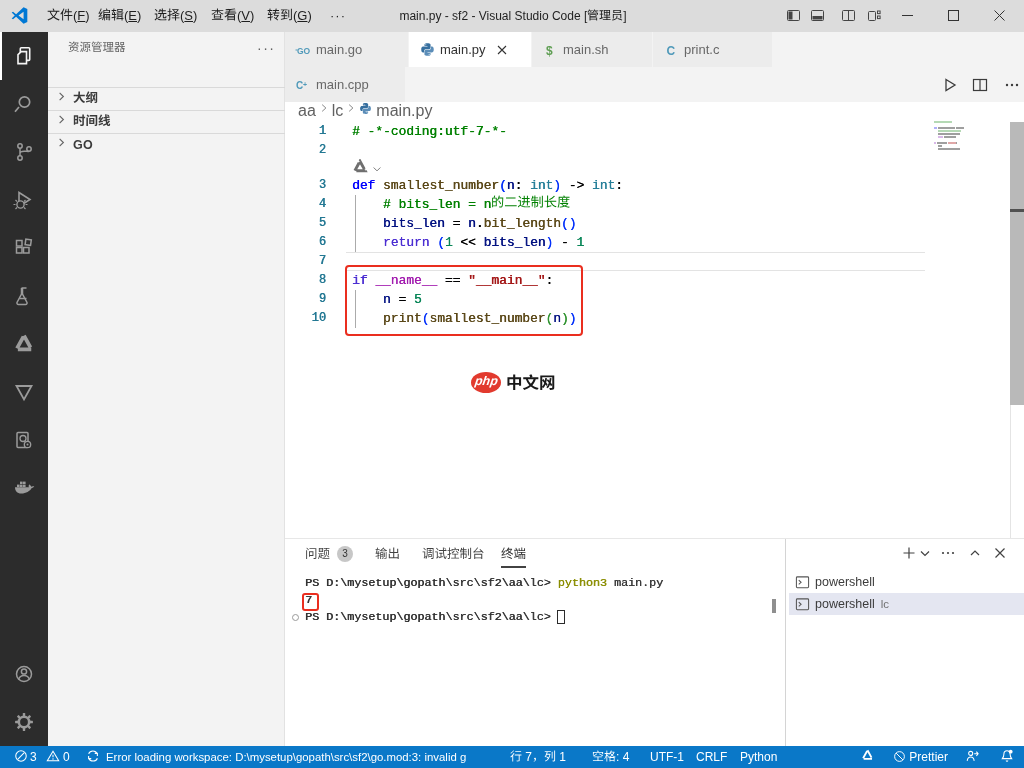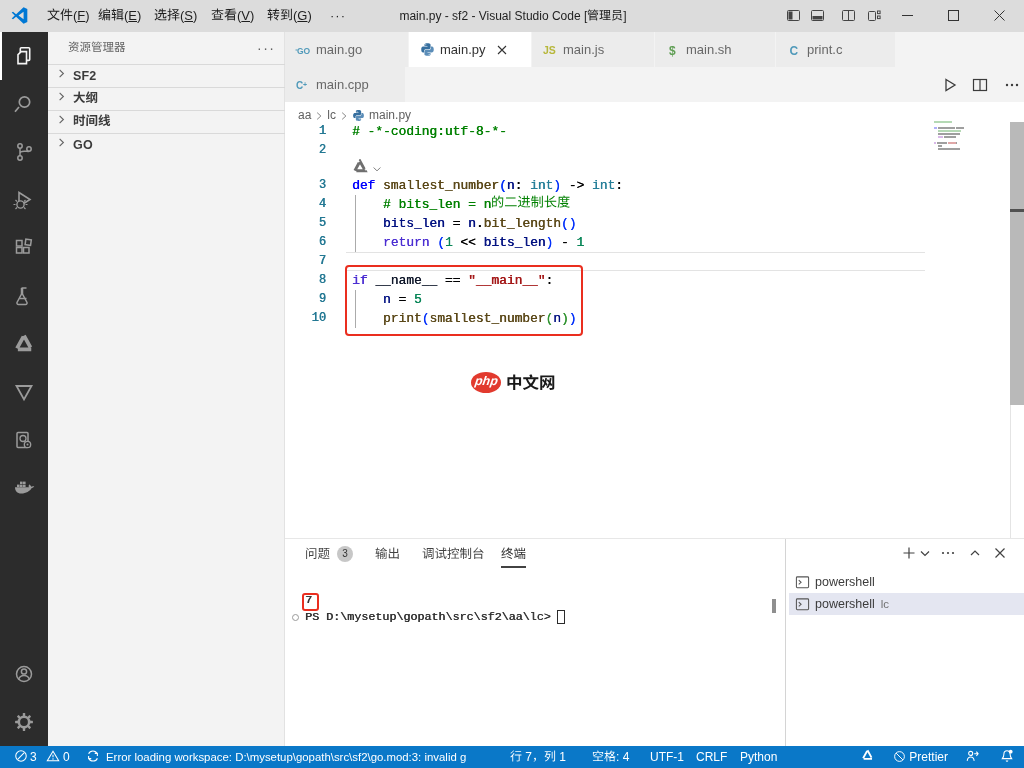--- a/index.html
+++ b/index.html
@@ -17,21 +17,21 @@
 .sect{position:absolute;left:0;width:237px;height:22px;display:flex;align-items:center;border-top:1px solid #d9d9d9;}
 .sect .chev{margin-left:6px;margin-right:4px;}
 .sect .lbl{font-size:12.5px;font-weight:bold;color:#3b3b3b;letter-spacing:.2px;}
 
 #tabs1,#tabs2{left:285px;width:739px;height:35px;background:#f3f3f3;display:flex;}
 #tabs1{top:32px;}#tabs2{top:67px;}
 .tab{height:35px;display:flex;align-items:center;padding:0 10px;background:#ececec;border-right:1px solid #f3f3f3;font-size:13px;color:#686868;white-space:nowrap;}
 .tab .ticon{width:16px;height:16px;margin-right:5px;display:flex;align-items:center;justify-content:center;flex:none;}
 .tab.active{background:#fff;color:#333;}
 
-#crumb{left:285px;top:102px;width:739px;height:20px;background:#fff;font-size:12px;color:#616161;display:flex;align-items:flex-end;}
+#crumb{left:285px;top:102px;width:739px;height:20px;background:#fff;font-size:16px;color:#616161;display:flex;align-items:flex-start;}
 
 #code{left:285px;top:122px;width:739px;height:416px;background:#fff;}
 .cl{position:absolute;left:0;width:739px;height:19px;line-height:19px;font-size:12.9px;font-family:"Liberation Mono",monospace;letter-spacing:0px;white-space:pre;text-shadow:0.4px 0 0 currentcolor;}
 .lnum{position:absolute;left:0;width:41px;text-align:right;color:#237893;font-size:12px;letter-spacing:0;}
 .ltext{position:absolute;left:67px;top:0;}
 
 #panel{left:285px;top:538px;width:739px;height:208px;background:#fff;border-top:1px solid #e7e7e7;}
 .ptab{position:absolute;top:0;height:30px;line-height:30px;font-size:12.5px;color:#424242;}
 .term{position:absolute;font-family:"Liberation Mono",monospace;font-size:11.8px;letter-spacing:-0.06px;color:#333;white-space:pre;height:17px;line-height:17px;text-shadow:0.4px 0 0 currentcolor;}
 
@@ -215,26 +215,20 @@
           <g fill="#616161" transform="translate(0,10.12) scale(0.011500,-0.011500)">
             <path transform="translate(0,0)" d="M85 752C158 725 249 678 294 643L334 701C287 736 195 779 123 804ZM49 495 71 426C151 453 254 486 351 519L339 585C231 550 123 516 49 495ZM182 372V93H256V302H752V100H830V372ZM473 273C444 107 367 19 50 -20C62 -36 78 -64 83 -82C421 -34 513 73 547 273ZM516 75C641 34 807 -32 891 -76L935 -14C848 30 681 92 557 130ZM484 836C458 766 407 682 325 621C342 612 366 590 378 574C421 609 455 648 484 689H602C571 584 505 492 326 444C340 432 359 407 366 390C504 431 584 497 632 578C695 493 792 428 904 397C914 416 934 442 949 456C825 483 716 550 661 636C667 653 673 671 678 689H827C812 656 795 623 781 600L846 581C871 620 901 681 927 736L872 751L860 747H519C534 773 546 800 556 826Z"></path>
             <path transform="translate(1000,0)" d="M537 407H843V319H537ZM537 549H843V463H537ZM505 205C475 138 431 68 385 19C402 9 431 -9 445 -20C489 32 539 113 572 186ZM788 188C828 124 876 40 898 -10L967 21C943 69 893 152 853 213ZM87 777C142 742 217 693 254 662L299 722C260 751 185 797 131 829ZM38 507C94 476 169 428 207 400L251 460C212 488 136 531 81 560ZM59 -24 126 -66C174 28 230 152 271 258L211 300C166 186 103 54 59 -24ZM338 791V517C338 352 327 125 214 -36C231 -44 263 -63 276 -76C395 92 411 342 411 517V723H951V791ZM650 709C644 680 632 639 621 607H469V261H649V0C649 -11 645 -15 633 -16C620 -16 576 -16 529 -15C538 -34 547 -61 550 -79C616 -80 660 -80 687 -69C714 -58 721 -39 721 -2V261H913V607H694C707 633 720 663 733 692Z"></path>
             <path transform="translate(2000,0)" d="M211 438V-81H287V-47H771V-79H845V168H287V237H792V438ZM771 12H287V109H771ZM440 623C451 603 462 580 471 559H101V394H174V500H839V394H915V559H548C539 584 522 614 507 637ZM287 380H719V294H287ZM167 844C142 757 98 672 43 616C62 607 93 590 108 580C137 613 164 656 189 703H258C280 666 302 621 311 592L375 614C367 638 350 672 331 703H484V758H214C224 782 233 806 240 830ZM590 842C572 769 537 699 492 651C510 642 541 626 554 616C575 640 595 669 612 702H683C713 665 742 618 755 589L816 616C805 640 784 672 761 702H940V758H638C648 781 656 805 663 829Z"></path>
             <path transform="translate(3000,0)" d="M476 540H629V411H476ZM694 540H847V411H694ZM476 728H629V601H476ZM694 728H847V601H694ZM318 22V-47H967V22H700V160H933V228H700V346H919V794H407V346H623V228H395V160H623V22ZM35 100 54 24C142 53 257 92 365 128L352 201L242 164V413H343V483H242V702H358V772H46V702H170V483H56V413H170V141C119 125 73 111 35 100Z"></path>
             <path transform="translate(4000,0)" d="M196 730H366V589H196ZM622 730H802V589H622ZM614 484C656 468 706 443 740 420H452C475 452 495 485 511 518L437 532V795H128V524H431C415 489 392 454 364 420H52V353H298C230 293 141 239 30 198C45 184 64 158 72 141L128 165V-80H198V-51H365V-74H437V229H246C305 267 355 309 396 353H582C624 307 679 264 739 229H555V-80H624V-51H802V-74H875V164L924 148C934 166 955 194 972 208C863 234 751 288 675 353H949V420H774L801 449C768 475 704 506 653 524ZM553 795V524H875V795ZM198 15V163H365V15ZM624 15V163H802V15Z"></path>
           </g>
         </svg>
       </div>
 <div class="abs" style="left:209px;top:0;height:32px;display:flex;align-items:center;font-size:14px;color:#616161;letter-spacing:1.5px;">···</div>
-<div class="sect" style="top:32px;">
-        <span class="chev"><svg width="15" height="15" viewBox="0 0 16 16">
-            <path d="M6 4.2 l4 3.8 L6 11.8" fill="none" stroke="#646464" stroke-width="1.2"></path>
-          </svg></span>
-        <span class="lbl">SF2</span>
-      </div>
 <div class="sect" style="top:55px;">
         <span class="chev"><svg width="15" height="15" viewBox="0 0 16 16">
             <path d="M6 4.2 l4 3.8 L6 11.8" fill="none" stroke="#646464" stroke-width="1.2"></path>
           </svg></span>
         <span class="lbl"><span style="position:relative;top:-1px;display:inline-block;vertical-align:middle"><svg width="25.0" height="14.4" style="overflow:visible;display:block">
               <g fill="#3b3b3b" transform="translate(0,11.00) scale(0.012500,-0.012500)">
                 <path transform="translate(0,0)" d="M432 849C431 767 432 674 422 580H56V456H402C362 283 267 118 37 15C72 -11 108 -54 127 -86C340 16 448 172 503 340C581 145 697 -2 879 -86C898 -52 938 1 968 27C780 103 659 261 592 456H946V580H551C561 674 562 766 563 849Z"></path>
                 <path transform="translate(1000,0)" d="M32 68 53 -46C147 -21 268 9 382 39L372 139C247 111 117 84 32 68ZM58 413C73 421 98 428 186 438C154 389 125 352 110 336C79 300 58 277 32 271C45 241 64 187 69 165C95 179 136 191 379 238C377 262 379 307 382 338L222 311C287 391 349 484 399 576V-87H510V84C534 70 564 51 578 39C611 94 644 161 674 235C696 180 714 128 727 85L815 136C795 202 762 283 723 368C753 458 779 553 801 647L705 665C692 608 678 550 661 494C638 540 613 586 589 628L510 585V696H824V45C824 31 819 26 805 26C791 26 748 25 706 28C721 0 736 -47 741 -76C810 -76 857 -74 890 -56C924 -39 934 -9 934 44V802H399V583L302 643C286 608 268 574 250 541L166 534C221 615 275 713 312 805L201 857C167 740 101 614 79 582C58 549 41 528 20 522C34 491 52 436 58 413ZM510 580C546 514 584 438 619 362C587 273 550 190 510 124Z"></path>
               </g>
             </svg></span></span>
@@ -273,28 +267,20 @@
           <svg width="15" height="15" viewBox="0 0 24 24">
             <path fill="#366f9f" d="M11.9 2c-5 0-4.7 2.2-4.7 2.2v2.3h4.8v.7H5.3S2 6.8 2 11.9c0 5.1 2.9 4.9 2.9 4.9h1.7v-2.4s-.1-2.9 2.8-2.9h4.8s2.7 0 2.7-2.6V4.6S17.4 2 11.9 2zm-2.6 1.5a.86.86 0 110 1.72.86.86 0 010-1.72z"></path>
             <path fill="#5b8db8" d="M12.1 22c5 0 4.7-2.2 4.7-2.2v-2.3H12v-.7h6.7s3.3.4 3.3-4.7c0-5.1-2.9-4.9-2.9-4.9h-1.7v2.4s.1 2.9-2.8 2.9H9.8s-2.7 0-2.7 2.6v4.3S6.6 22 12.1 22zm2.6-1.5a.86.86 0 110-1.72.86.86 0 010 1.72z"></path>
           </svg>
         </span>
         <span>main.py</span>
         <svg width="16" height="16" viewBox="0 0 16 16" style="margin-left:8px;">
           <path d="M4 4 L12 12 M12 4 L4 12" stroke="#333" stroke-width="1.1"></path>
         </svg>
       </div>
-      <div class="tab" style="width:123px;">
-        <span class="ticon">
-          <svg width="16" height="16" viewBox="0 0 16 16">
-            <text x="1" y="12" font-family="Liberation Sans" font-size="10.5" font-weight="bold" fill="#b7b73b">JS</text>
-          </svg>
-        </span>
-        <span>main.js</span>
-      </div>
       <div class="tab" style="width:121px;">
         <span class="ticon">
           <svg width="16" height="16" viewBox="0 0 16 16">
             <text x="4" y="13" font-family="Liberation Sans" font-size="12" font-weight="bold" fill="#5f9e53">$</text>
           </svg>
         </span>
         <span>main.sh</span>
       </div>
       <div class="tab" style="width:120px;">
         <span class="ticon">
@@ -342,37 +328,37 @@
       <span style="display:flex;align-items:center;margin-right:4px">
         <svg width="13" height="13" viewBox="0 0 24 24">
           <path fill="#366f9f" d="M11.9 2c-5 0-4.7 2.2-4.7 2.2v2.3h4.8v.7H5.3S2 6.8 2 11.9c0 5.1 2.9 4.9 2.9 4.9h1.7v-2.4s-.1-2.9 2.8-2.9h4.8s2.7 0 2.7-2.6V4.6S17.4 2 11.9 2zm-2.6 1.5a.86.86 0 110 1.72.86.86 0 010-1.72z"></path>
           <path fill="#5b8db8" d="M12.1 22c5 0 4.7-2.2 4.7-2.2v-2.3H12v-.7h6.7s3.3.4 3.3-4.7c0-5.1-2.9-4.9-2.9-4.9h-1.7v2.4s.1 2.9-2.8 2.9H9.8s-2.7 0-2.7 2.6v4.3S6.6 22 12.1 22zm2.6-1.5a.86.86 0 110-1.72.86.86 0 010 1.72z"></path>
         </svg>
       </span>
       <span>main.py</span>
     </div>
     <div id="code" class="abs">
       <div class="abs" style="left:61px;top:129.5px;width:579px;height:19px;border-top:1px solid #e3e3e3;border-bottom:1px solid #e3e3e3;"></div>
-      <div class="cl" style="top:0px;"><div class="lnum" style="top:0;height:19px;line-height:19px;position:absolute;">1</div><div class="ltext"><span style="color:#008000"># -*-coding:utf-8-*-</span></div></div>
+      <div class="cl" style="top:0px;"><div class="lnum" style="top:0;height:19px;line-height:19px;position:absolute;">1</div><div class="ltext"><span style="color:#008000"># -*-coding:utf-7-*-</span></div></div>
 <div class="cl" style="top:19px;"><div class="lnum" style="top:0;height:19px;line-height:19px;position:absolute;">2</div><div class="ltext"></div></div>
 <div class="cl" style="top:54px;"><div class="lnum" style="top:0;height:19px;line-height:19px;position:absolute;">3</div><div class="ltext"><span style="color:#0000ff">def</span><span style="color:#000001"> </span><span style="color:#5a4717">smallest_number</span><span style="color:#0431fa">(</span><span style="color:#001080">n</span><span style="color:#000001">: </span><span style="color:#267f99">int</span><span style="color:#0431fa">)</span><span style="color:#000001"> -&gt; </span><span style="color:#267f99">int</span><span style="color:#000001">:</span></div></div>
 <div class="cl" style="top:73px;"><div class="lnum" style="top:0;height:19px;line-height:19px;position:absolute;">4</div><div class="ltext"><span style="color:#008000">    # bits_len = n</span><span style="display:inline-block;vertical-align:-2.5px;margin-top:-3px"><svg width="79.2" height="15.2" style="overflow:visible;display:block">
               <g fill="#008000" transform="translate(0,11.62) scale(0.013200,-0.013200)">
                 <path transform="translate(0,0)" d="M552 423C607 350 675 250 705 189L769 229C736 288 667 385 610 456ZM240 842C232 794 215 728 199 679H87V-54H156V25H435V679H268C285 722 304 778 321 828ZM156 612H366V401H156ZM156 93V335H366V93ZM598 844C566 706 512 568 443 479C461 469 492 448 506 436C540 484 572 545 600 613H856C844 212 828 58 796 24C784 10 773 7 753 7C730 7 670 8 604 13C618 -6 627 -38 629 -59C685 -62 744 -64 778 -61C814 -57 836 -49 859 -19C899 30 913 185 928 644C929 654 929 682 929 682H627C643 729 658 779 670 828Z"></path>
                 <path transform="translate(1000,0)" d="M141 697V616H860V697ZM57 104V20H945V104Z"></path>
                 <path transform="translate(2000,0)" d="M81 778C136 728 203 655 234 609L292 657C259 701 190 770 135 819ZM720 819V658H555V819H481V658H339V586H481V469L479 407H333V335H471C456 259 423 185 348 128C364 117 392 89 402 74C491 142 530 239 545 335H720V80H795V335H944V407H795V586H924V658H795V819ZM555 586H720V407H553L555 468ZM262 478H50V408H188V121C143 104 91 60 38 2L88 -66C140 2 189 61 223 61C245 61 277 28 319 2C388 -42 472 -53 596 -53C691 -53 871 -47 942 -43C943 -21 955 15 964 35C867 24 716 16 598 16C485 16 401 23 335 64C302 85 281 104 262 115Z"></path>
                 <path transform="translate(3000,0)" d="M676 748V194H747V748ZM854 830V23C854 7 849 2 834 2C815 1 759 1 700 3C710 -20 721 -55 725 -76C800 -76 855 -74 885 -62C916 -48 928 -26 928 24V830ZM142 816C121 719 87 619 41 552C60 545 93 532 108 524C125 553 142 588 158 627H289V522H45V453H289V351H91V2H159V283H289V-79H361V283H500V78C500 67 497 64 486 64C475 63 442 63 400 65C409 46 418 19 421 -1C476 -1 515 0 538 11C563 23 569 42 569 76V351H361V453H604V522H361V627H565V696H361V836H289V696H183C194 730 204 766 212 802Z"></path>
                 <path transform="translate(4000,0)" d="M769 818C682 714 536 619 395 561C414 547 444 517 458 500C593 567 745 671 844 786ZM56 449V374H248V55C248 15 225 0 207 -7C219 -23 233 -56 238 -74C262 -59 300 -47 574 27C570 43 567 75 567 97L326 38V374H483C564 167 706 19 914 -51C925 -28 949 3 967 20C775 75 635 202 561 374H944V449H326V835H248V449Z"></path>
                 <path transform="translate(5000,0)" d="M386 644V557H225V495H386V329H775V495H937V557H775V644H701V557H458V644ZM701 495V389H458V495ZM757 203C713 151 651 110 579 78C508 111 450 153 408 203ZM239 265V203H369L335 189C376 133 431 86 497 47C403 17 298 -1 192 -10C203 -27 217 -56 222 -74C347 -60 469 -35 576 7C675 -37 792 -65 918 -80C927 -61 946 -31 962 -15C852 -5 749 15 660 46C748 93 821 157 867 243L820 268L807 265ZM473 827C487 801 502 769 513 741H126V468C126 319 119 105 37 -46C56 -52 89 -68 104 -80C188 78 201 309 201 469V670H948V741H598C586 773 566 813 548 845Z"></path>
               </g>
             </svg></span></div></div>
 <div class="cl" style="top:92px;"><div class="lnum" style="top:0;height:19px;line-height:19px;position:absolute;">5</div><div class="ltext"><span style="color:#000001">    </span><span style="color:#001080">bits_len</span><span style="color:#000001"> = </span><span style="color:#001080">n</span><span style="color:#000001">.</span><span style="color:#5a4717">bit_length</span><span style="color:#0431fa">()</span></div></div>
 <div class="cl" style="top:111px;"><div class="lnum" style="top:0;height:19px;line-height:19px;position:absolute;">6</div><div class="ltext"><span style="color:#000001">    </span><span style="color:#4b2ed2">return</span><span style="color:#000001"> </span><span style="color:#0431fa">(</span><span style="color:#098658">1</span><span style="color:#000001"> &lt;&lt; </span><span style="color:#001080">bits_len</span><span style="color:#0431fa">)</span><span style="color:#000001"> - </span><span style="color:#098658">1</span></div></div>
 <div class="cl" style="top:130px;"><div class="lnum" style="top:0;height:19px;line-height:19px;position:absolute;">7</div><div class="ltext"></div></div>
-<div class="cl" style="top:149px;"><div class="lnum" style="top:0;height:19px;line-height:19px;position:absolute;">8</div><div class="ltext"><span style="color:#4b2ed2">if</span><span style="color:#000001"> </span><span style="color:#0f172a">__name__</span><span style="color:#000001"> == </span><span style="color:#a31515">"__main__"</span><span style="color:#000001">:</span></div></div>
+<div class="cl" style="top:149px;"><div class="lnum" style="top:0;height:19px;line-height:19px;position:absolute;">8</div><div class="ltext"><span style="color:#4b2ed2">if</span><span style="color:#000001"> </span><span style="color:#a21caf">__name__</span><span style="color:#000001"> == </span><span style="color:#a31515">"__main__"</span><span style="color:#000001">:</span></div></div>
 <div class="cl" style="top:168px;"><div class="lnum" style="top:0;height:19px;line-height:19px;position:absolute;">9</div><div class="ltext"><span style="color:#000001">    </span><span style="color:#001080">n</span><span style="color:#000001"> = </span><span style="color:#098658">5</span></div></div>
 <div class="cl" style="top:187px;"><div class="lnum" style="top:0;height:19px;line-height:19px;position:absolute;">10</div><div class="ltext"><span style="color:#000001">    </span><span style="color:#5a4717">print</span><span style="color:#0431fa">(</span><span style="color:#5a4717">smallest_number</span><span style="color:#319331">(</span><span style="color:#001080">n</span><span style="color:#319331">)</span><span style="color:#0431fa">)</span></div></div>
 <div class="abs" style="left:67px;top:37px;width:40px;height:16px;">
         <span style="position:absolute;left:0;top:0"><svg width="16" height="16" viewBox="0 0 24 24">
             <path d="M12 3.4 L19.8 17.6 H4.2 Z" fill="none" stroke="#6f6f6f" stroke-width="4.4" stroke-dasharray="13.4 2.6"></path>
           </svg></span>
         <span style="position:absolute;left:19px;top:2px"><svg width="12" height="12" viewBox="0 0 16 16">
             <path d="M3.5 6 l4.5 4.5 L12.5 6" fill="none" stroke="#7a7a7a" stroke-width="1.3"></path>
           </svg></span>
       </div>
@@ -456,20 +442,21 @@
           <circle cx="8" cy="8" r="1.1"></circle>
           <circle cx="13" cy="8" r="1.1"></circle>
         </g>
       </svg>
       <svg class="abs" style="left:682px;top:6px;" width="16" height="16" viewBox="0 0 16 16">
         <path d="M4 10 l4-4 4 4" fill="none" stroke="#424242" stroke-width="1.2"></path>
       </svg>
       <svg class="abs" style="left:707px;top:6px;" width="16" height="16" viewBox="0 0 16 16">
         <path d="M3.5 3.5 L12.5 12.5 M12.5 3.5 L3.5 12.5" stroke="#424242" stroke-width="1.2"></path>
       </svg>
+      <div class="term" style="left:20px;top:36px;">PS D:\mysetup\gopath\src\sf2\aa\lc&gt; <span style="color:#8a8d00">python3</span> <span style="color:#3a3a3a">main.py</span></div>
       <div class="term" style="left:20px;top:53px;">7</div>
       <div class="term" style="left:20px;top:70px;">PS D:\mysetup\gopath\src\sf2\aa\lc&gt;</div>
       <div class="abs" style="left:271.5px;top:71px;width:8px;height:14px;border:1.2px solid #2b2b2b;"></div>
       <div class="abs" style="left:7px;top:75px;width:7px;height:7px;border:1px solid #9a9a9a;border-radius:50%;"></div>
       <div class="abs" style="left:16.5px;top:53.5px;width:17px;height:18px;border:2.2px solid #ea2e1f;border-radius:3px;"></div>
       <div class="abs" style="left:500px;top:0px;width:1px;height:208px;background:#d4d4d4;"></div>
       <div class="abs" style="left:487px;top:60px;width:3.5px;height:14px;background:#8f8f8f;"></div>
       <div class="abs" style="left:510px;top:32px;width:229px;height:22px;display:flex;align-items:center;font-size:12.5px;color:#3c3c3c;"><svg width="15" height="15" viewBox="0 0 16 16" style="margin-right:5px;">
           <rect x="1.5" y="2" width="13" height="11.5" rx="1" fill="none" stroke="#555" stroke-width="1.1"></rect>
           <path d="M4 5.5 l2.5 2.3 L4 10" fill="none" stroke="#555" stroke-width="1.1"></path>

